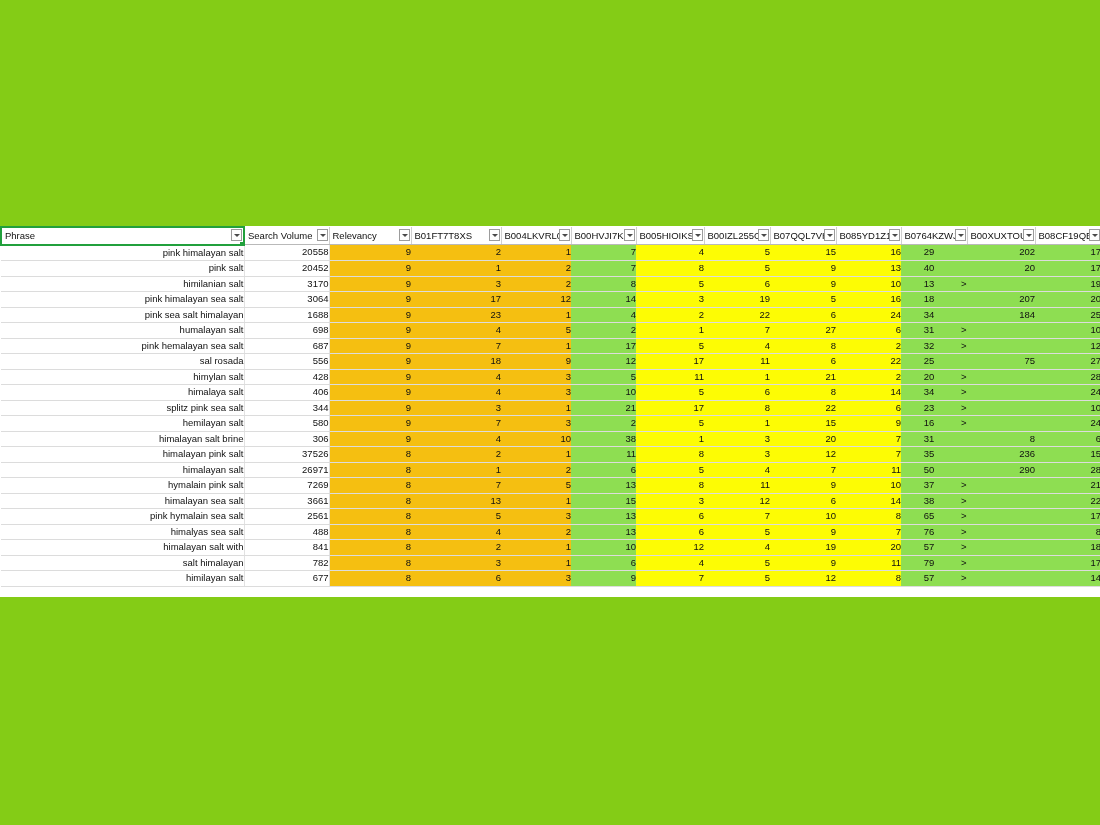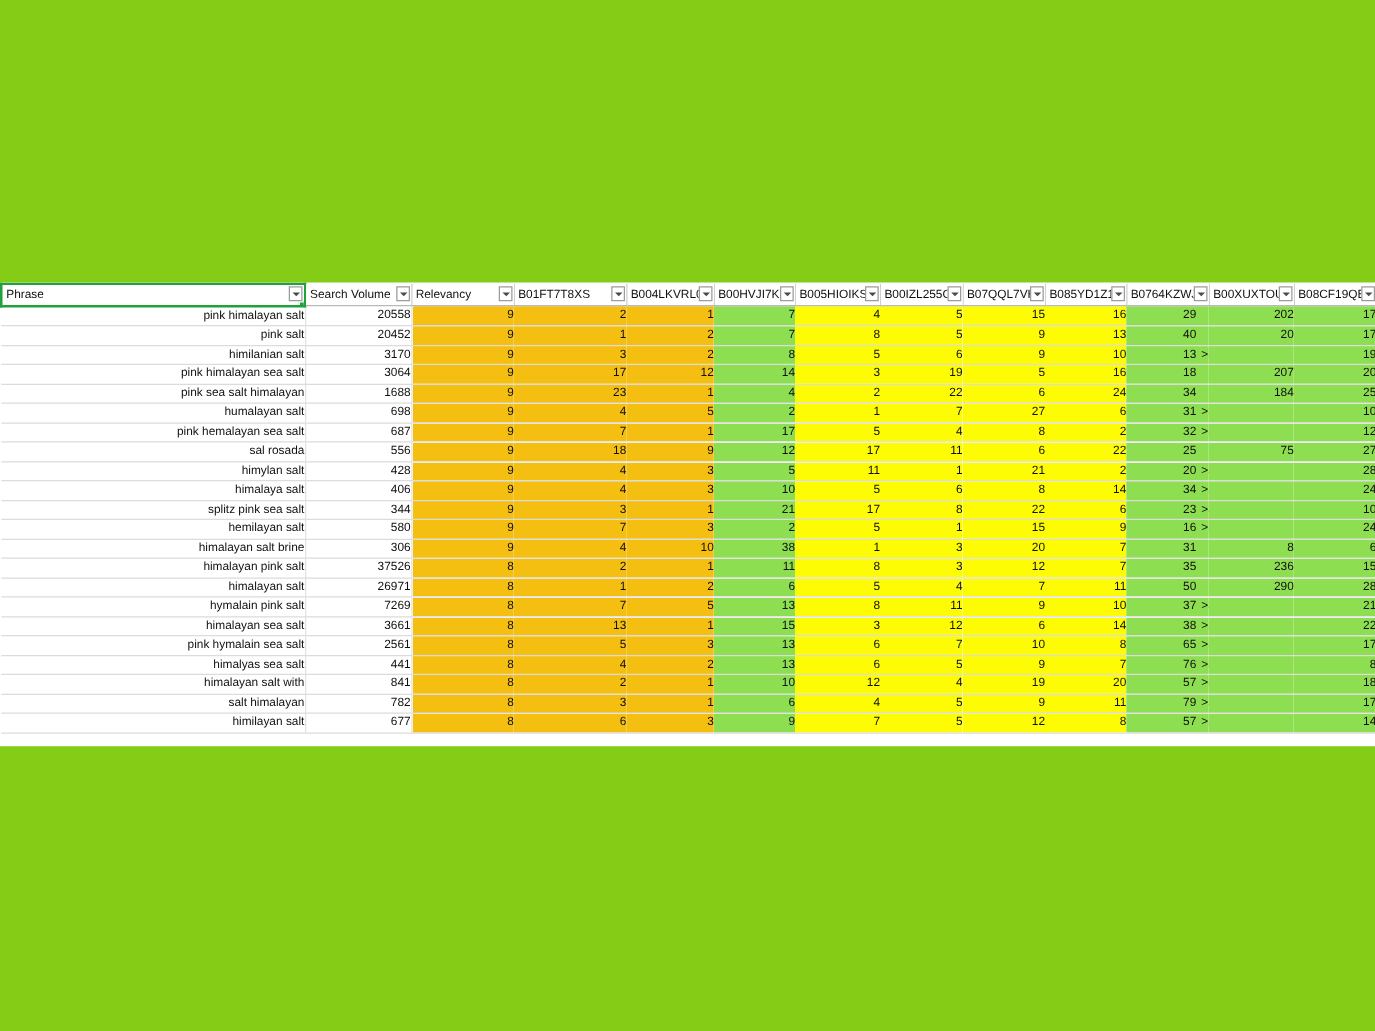--- a/index.html
+++ b/index.html
@@ -138,21 +138,21 @@
     display: block;
     position: relative;
     height: 14.5px;
     line-height: 14.5px;
     padding-right: 4px;
   }
   .pair .pv {
     position: absolute;
     left: 0;
     width: 56px;
-    text-align: right;
+    text-align: center;
   }
   .pair .pm {
     position: absolute;
     left: 60px;
     text-align: left;
   }
 </style>
 </head>
 <body>
 
@@ -574,21 +574,21 @@
               <span class="pair">
                 <span class="pv">65</span>
                 <span class="pm">&gt;306</span>
               </span>
             </td>
             <td class="green num"></td>
             <td class="green num">17</td>
           </tr>
           <tr>
             <td class="white txt">himalyas sea salt</td>
-            <td class="white num">441</td>
+            <td class="white num">488</td>
             <td class="orange num">8</td>
             <td class="orange num">4</td>
             <td class="orange num">2</td>
             <td class="green num">13</td>
             <td class="yellow num">6</td>
             <td class="yellow num">5</td>
             <td class="yellow num">9</td>
             <td class="yellow num">7</td>
             <td class="green">
               <span class="pair">

